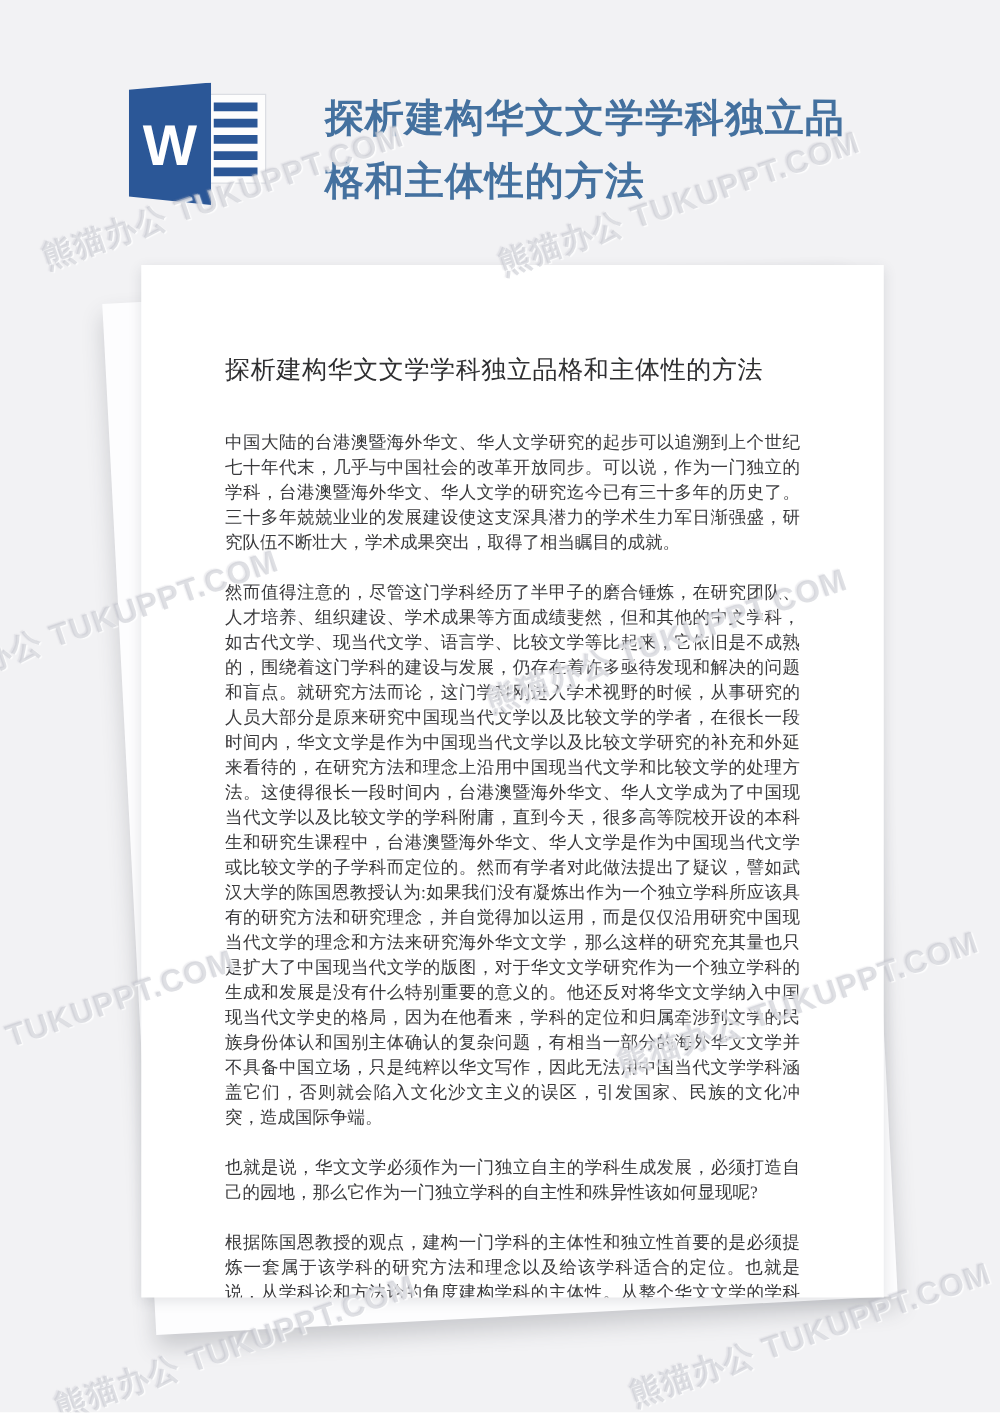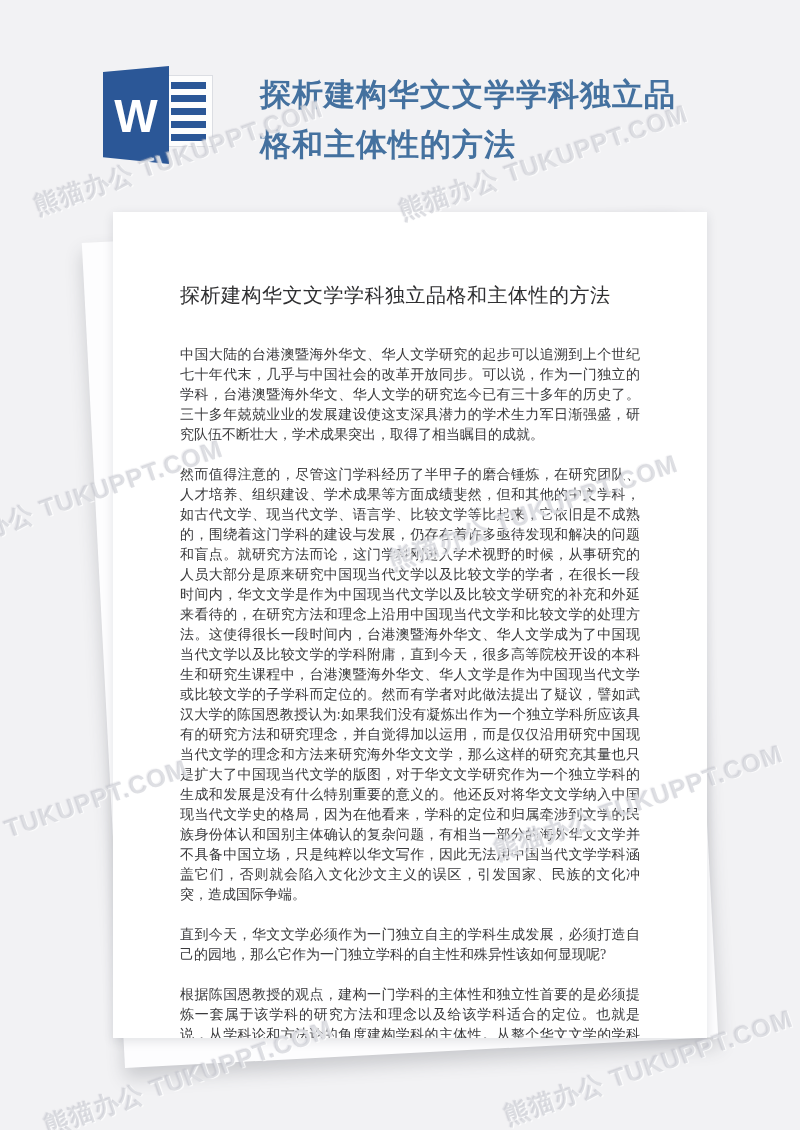--- a/index.html
+++ b/index.html
@@ -96,21 +96,21 @@
     <h1 class="header-title">探析建构华文文学学科独立品格和主体性的方法</h1>
   </div>
 
   <div class="back-page"></div>
 
   <div class="main-page">
     <h2 class="doc-title">探析建构华文文学学科独立品格和主体性的方法</h2>
     <div class="doc-body">
       <p>中国大陆的台港澳暨海外华文、华人文学研究的起步可以追溯到上个世纪七十年代末，几乎与中国社会的改革开放同步。可以说，作为一门独立的学科，台港澳暨海外华文、华人文学的研究迄今已有三十多年的历史了。三十多年兢兢业业的发展建设使这支深具潜力的学术生力军日渐强盛，研究队伍不断壮大，学术成果突出，取得了相当瞩目的成就。</p>
       <p>然而值得注意的，尽管这门学科经历了半甲子的磨合锤炼，在研究团队、人才培养、组织建设、学术成果等方面成绩斐然，但和其他的中文学科，如古代文学、现当代文学、语言学、比较文学等比起来，它依旧是不成熟的，围绕着这门学科的建设与发展，仍存在着许多亟待发现和解决的问题和盲点。就研究方法而论，这门学科刚进入学术视野的时候，从事研究的人员大部分是原来研究中国现当代文学以及比较文学的学者，在很长一段时间内，华文文学是作为中国现当代文学以及比较文学研究的补充和外延来看待的，在研究方法和理念上沿用中国现当代文学和比较文学的处理方法。这使得很长一段时间内，台港澳暨海外华文、华人文学成为了中国现当代文学以及比较文学的学科附庸，直到今天，很多高等院校开设的本科生和研究生课程中，台港澳暨海外华文、华人文学是作为中国现当代文学或比较文学的子学科而定位的。然而有学者对此做法提出了疑议，譬如武汉大学的陈国恩教授认为:如果我们没有凝炼出作为一个独立学科所应该具有的研究方法和研究理念，并自觉得加以运用，而是仅仅沿用研究中国现当代文学的理念和方法来研究海外华文文学，那么这样的研究充其量也只是扩大了中国现当代文学的版图，对于华文文学研究作为一个独立学科的生成和发展是没有什么特别重要的意义的。他还反对将华文文学纳入中国现当代文学史的格局，因为在他看来，学科的定位和归属牵涉到文学的民族身份体认和国别主体确认的复杂问题，有相当一部分的海外华文文学并不具备中国立场，只是纯粹以华文写作，因此无法用中国当代文学学科涵盖它们，否则就会陷入文化沙文主义的误区，引发国家、民族的文化冲突，造成国际争端。</p>
-      <p>直到今天，华文文学必须作为一门独立自主的学科生成发展，必须打造自己的园地，那么它作为一门独立学科的自主性和殊异性该如何显现呢?</p>
+      <p>也就是说，华文文学必须作为一门独立自主的学科生成发展，必须打造自己的园地，那么它作为一门独立学科的自主性和殊异性该如何显现呢?</p>
       <p>根据陈国恩教授的观点，建构一门学科的主体性和独立性首要的是必须提炼一套属于该学科的研究方法和理念以及给该学科适合的定位。也就是说，从学科论和方法论的角度建构学科的主体性。从整个华文文学的学科发展过程来看，</p>
     </div>
   </div>
 
   <span class="wm" style="left:35px;top:190px">熊猫办公 TUKUPPT.COM</span>
   <span class="wm" style="left:400px;top:195px">熊猫办公 TUKUPPT.COM</span>
   <span class="wm" style="left:-65px;top:530px">熊猫办公 TUKUPPT.COM</span>
   <span class="wm" style="left:390px;top:545px">熊猫办公 TUKUPPT.COM</span>
   <span class="wm" style="left:-100px;top:850px">熊猫办公 TUKUPPT.COM</span>
   <span class="wm" style="left:495px;top:835px">熊猫办公 TUKUPPT.COM</span>

